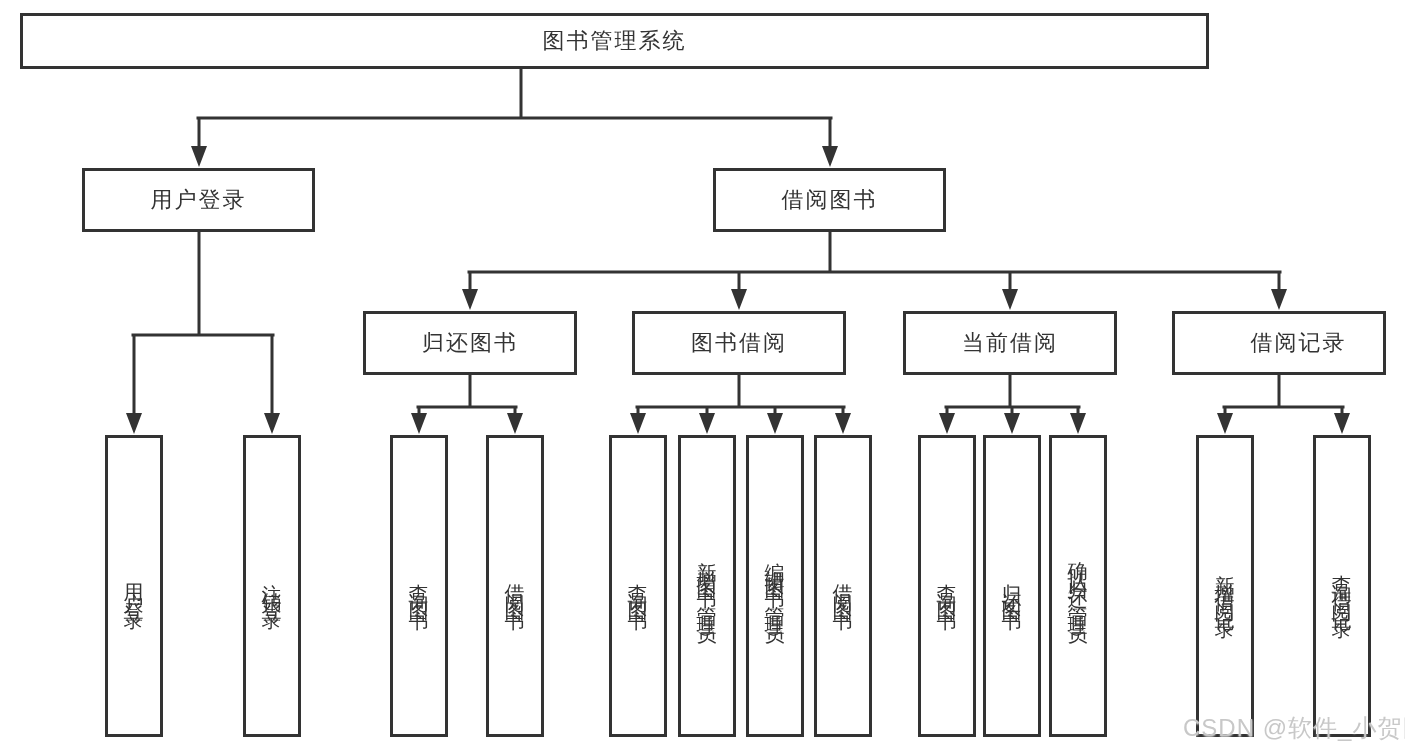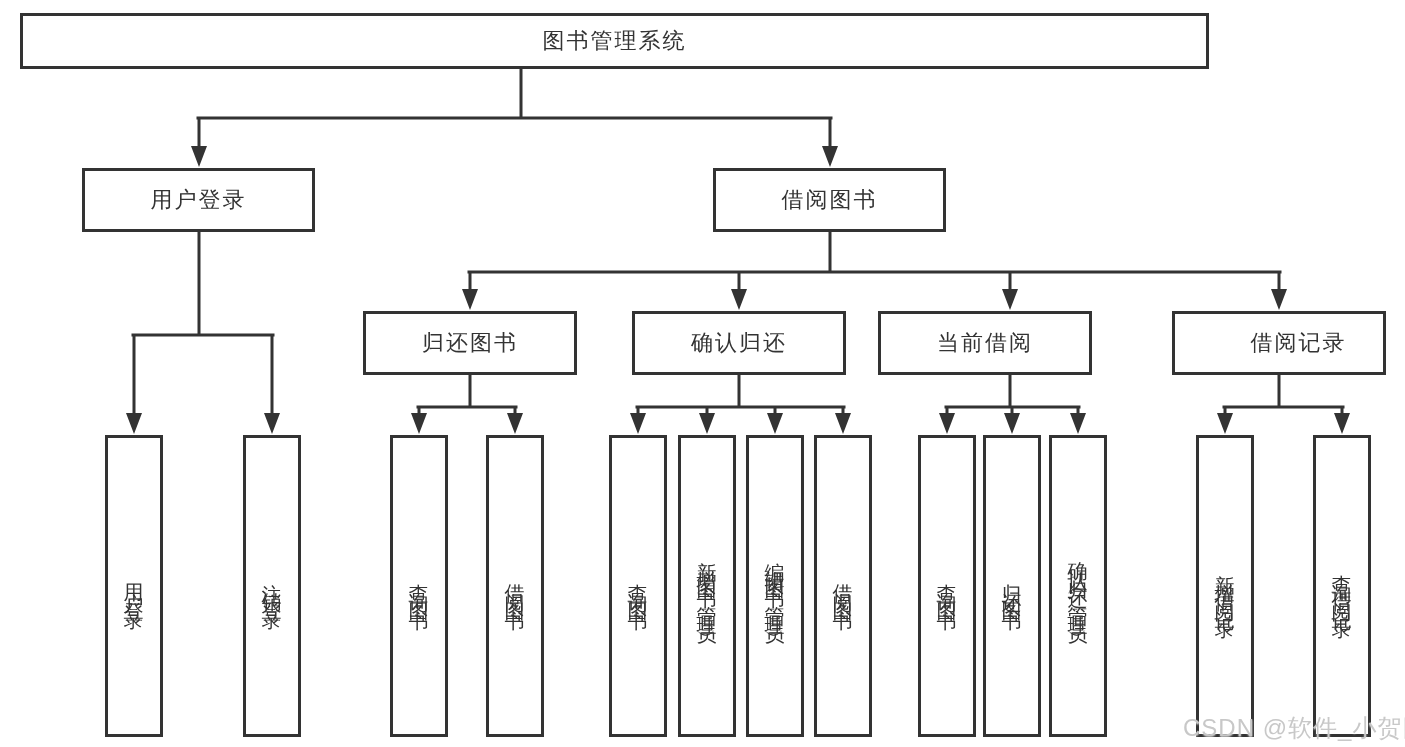--- a/index.html
+++ b/index.html
@@ -96,23 +96,23 @@
     <span class="hlabel">用户登录</span>
   </div>
   <div class="box l2" style="left:713px;">
     <span class="hlabel">借阅图书</span>
   </div>
 
   <div class="box l3" style="left:363px;">
     <span class="hlabel">归还图书</span>
   </div>
   <div class="box l3" style="left:632px;">
-    <span class="hlabel">确认归还</span>
+    <span class="hlabel">图书借阅</span>
   </div>
-  <div class="box l3" style="left:878px;">
+  <div class="box l3" style="left:903px;">
     <span class="hlabel">当前借阅</span>
   </div>
   <div class="box l3" style="left:1172px;padding-left:39px;">
     <span class="hlabel">借阅记录</span>
   </div>
 
   <div class="box v" style="left:105px;">
     <span class="vt">用户登录</span>
   </div>
   <div class="box v" style="left:243px;">

